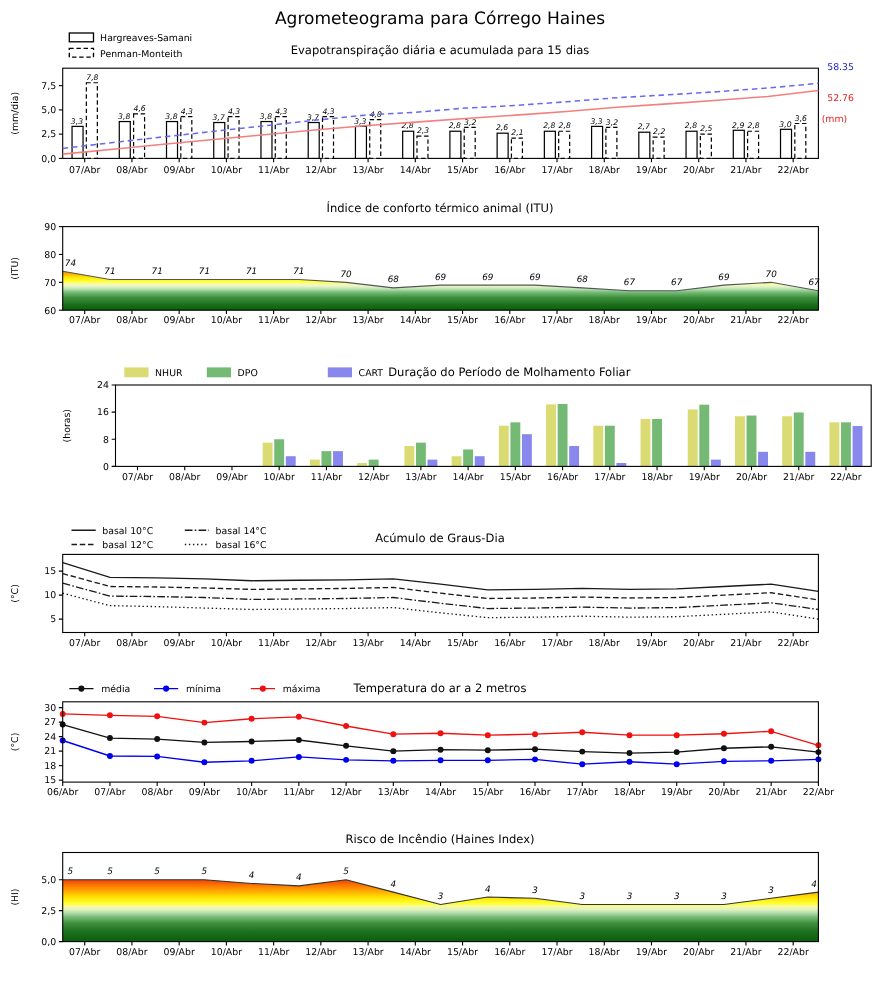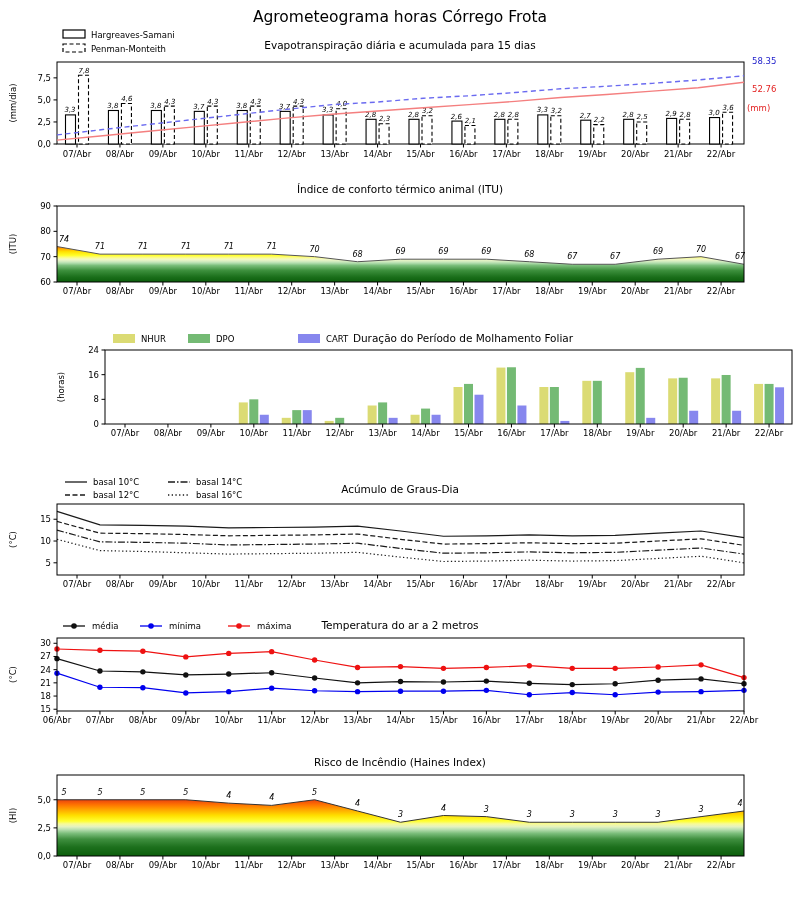--- a/index.html
+++ b/index.html
@@ -7,21 +7,21 @@
         font-family:"DejaVu Sans", sans-serif;overflow:hidden;}
   .page-title{position:absolute;top:8px;left:0;width:800px;text-align:center;
         font-size:15.5px;color:#000;}
   .chart-band{position:absolute;left:0;width:800px;}
   svg text{font-family:"DejaVu Sans", sans-serif;}
 </style>
 </head>
 <body>
 
 <div class="page">
-  <div class="page-title">Agrometeograma horas Córrego Frota</div>
+  <div class="page-title">Agrometeograma para Córrego Haines</div>
   <div id="charts">
       <div class="chart-band" style="top: 0px; height: 170px;"><svg width="800" height="170" viewBox="0 0 800 170">
           <rect x="57" y="62" width="687" height="82" fill="none" stroke="#000" stroke-width="1"></rect>
           <line x1="53.5" y1="144" x2="57" y2="144" stroke="#000" stroke-width="1"></line>
           <text x="51" y="147" font-size="8.5" text-anchor="end" fill="#000">0,0</text>
           <line x1="53.5" y1="121.95698924731182" x2="57" y2="121.95698924731182" stroke="#000" stroke-width="1"></line>
           <text x="51" y="124.95698924731182" font-size="8.5" text-anchor="end" fill="#000">2,5</text>
           <line x1="53.5" y1="99.91397849462365" x2="57" y2="99.91397849462365" stroke="#000" stroke-width="1"></line>
           <text x="51" y="102.91397849462365" font-size="8.5" text-anchor="end" fill="#000">5,0</text>
           <line x1="53.5" y1="77.87096774193549" x2="57" y2="77.87096774193549" stroke="#000" stroke-width="1"></line>

